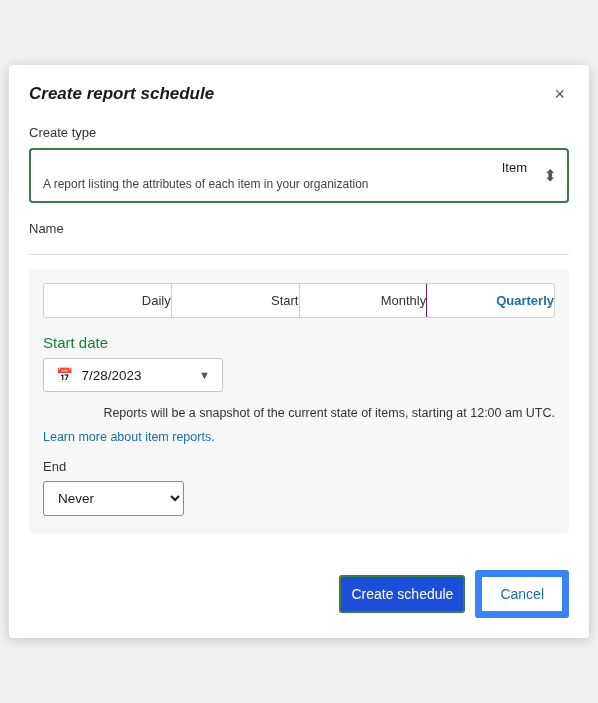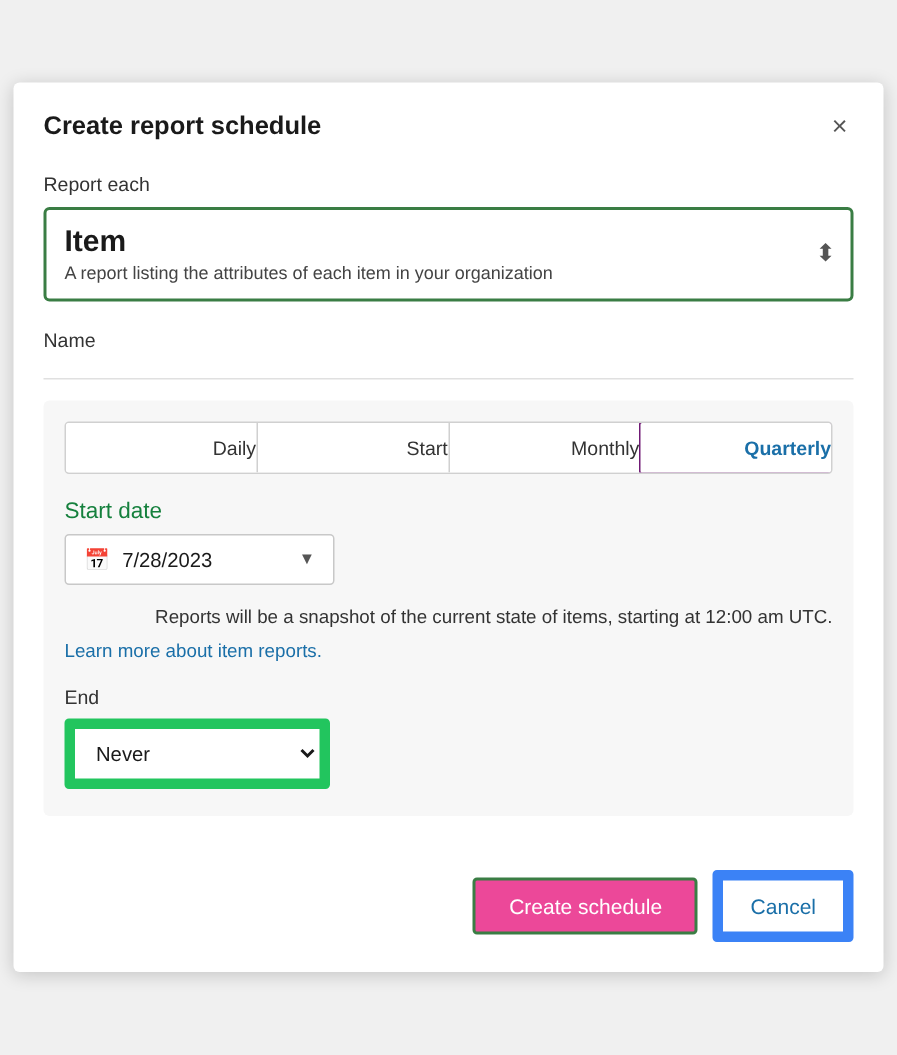--- a/index.html
+++ b/index.html
@@ -24,20 +24,21 @@
       display: flex;
       justify-content: space-between;
       align-items: center;
       padding: 18px 20px 12px 20px;
       border-bottom: none;
     }
     .dialog-title {
       font-size: 17px;
       font-weight: 600;
       color: #1a1a1a;
+      font-style: italic;
     }
     .close-btn {
       background: none;
       border: none;
       cursor: pointer;
       font-size: 18px;
       color: #555;
       line-height: 1;
       padding: 2px 4px;
     }
@@ -52,23 +53,24 @@
     }
     .report-type-box {
       border: 2px solid #3a7d44;
       border-radius: 4px;
       padding: 10px 40px 10px 12px;
       position: relative;
       background: #fff;
       margin-bottom: 18px;
     }
     .report-type-box .item-name {
-      font-size: 20px;
-      font-weight: 700;
-      color: #1a1a1a;
+      font-size: 13px;
+      font-weight: 400;
+      color: #1a1a1a;
+      text-align: right;
     }
     .report-type-box .item-desc {
       font-size: 12px;
       color: #444;
       margin-top: 2px;
     }
     .spinner-icon {
       position: absolute;
       right: 10px;
       top: 50%;
@@ -168,43 +170,43 @@
     }
     .end-section {
       margin-top: 14px;
     }
     .end-label {
       font-size: 13px;
       color: #333;
       margin-bottom: 7px;
     }
     .end-select {
-      border: 7px solid #22c55e;
+      border: 1px solid #22c55e;
       border-radius: 3px;
       padding: 8px 10px;
       font-size: 13.5px;
       color: #1a1a1a;
       background: #fff;
-      width: 177px;
+      width: 141px;
       cursor: pointer;
       appearance: auto;
     }
     .dialog-footer {
       display: flex;
       justify-content: flex-end;
       align-items: center;
       gap: 10px;
       padding: 16px 20px 20px 20px;
     }
     .create-btn {
-      background: #ec4899;
+      background: #1d4ed8;
       color: #fff;
       border: 2px solid #3a7d44;
       border-radius: 3px;
-      padding: 9px 22px;
+      padding: 9px 10px;
       font-size: 14px;
       font-weight: 500;
       cursor: pointer;
     }
     .cancel-btn {
       background: #fff;
       color: #1a6fa8;
       border: 7px solid #3b82f6;
       border-radius: 3px;
       padding: 9px 18px;
@@ -221,21 +223,21 @@
 <body>
 
 <div class="dialog">
   <div class="dialog-header">
     <span class="dialog-title">Create report schedule</span>
     <button class="close-btn">×</button>
   </div>
 
   <div class="dialog-body">
 
-    <div class="section-label">Report each</div>
+    <div class="section-label">Create type</div>
     <div class="report-type-box">
       <div class="item-name">Item</div>
       <div class="item-desc">A report listing the attributes of each item in your organization</div>
       <span class="spinner-icon">⬍</span>
     </div>
 
     <div class="name-section">
       <div class="section-label">Name</div>
     </div>
 

